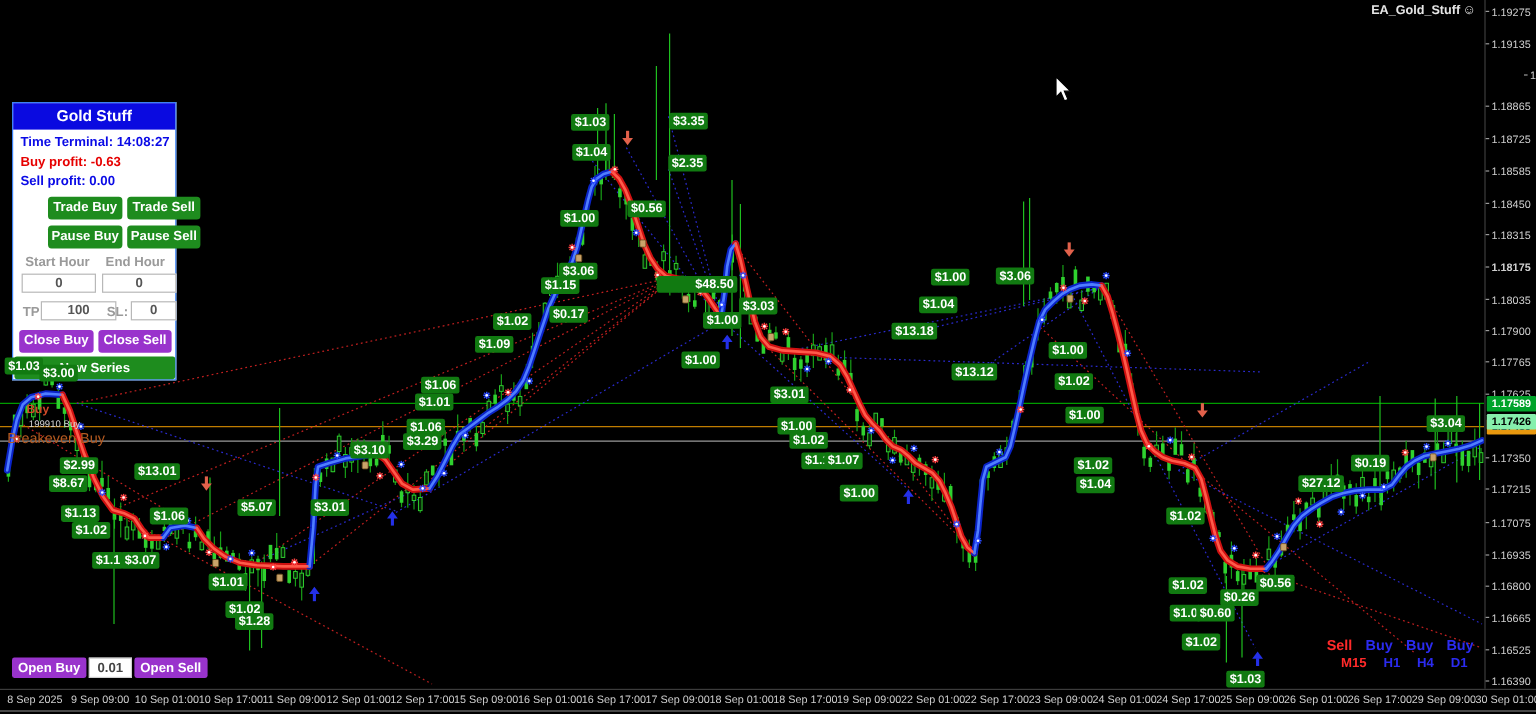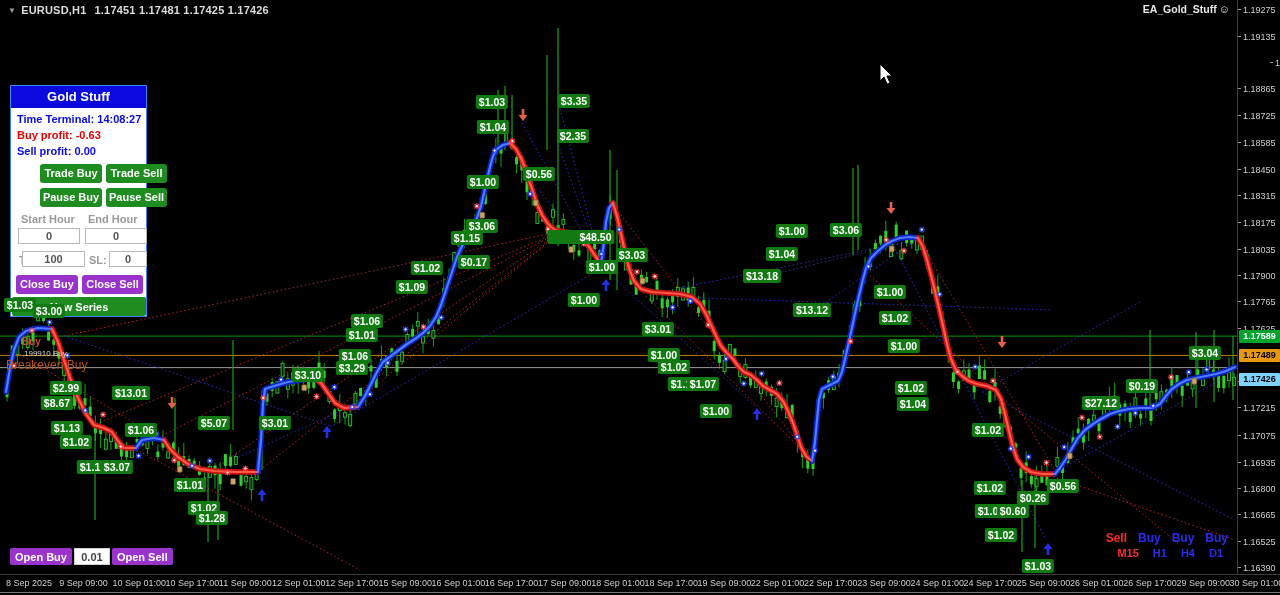--- a/index.html
+++ b/index.html
@@ -1067,43 +1067,40 @@
       <div class="ptag" style="left: 1063px; top: 486px;">$0.56</div>
       <div class="ptag" style="left: 988px; top: 511px;">$1.0</div>
       <div class="ptag" style="left: 1013px; top: 511px;">$0.60</div>
       <div class="ptag" style="left: 1001px; top: 535px;">$1.02</div>
       <div class="ptag" style="left: 1038px; top: 566px;">$1.03</div>
       <div class="ptag" style="left: 1101px; top: 403px;">$27.12</div>
       <div class="ptag" style="left: 1142px; top: 386px;">$0.19</div>
       <div class="ptag" style="left: 1205px; top: 353px;">$3.04</div>
     </div>
 
-  <div class="chart-title">
-    <span class="tri">▼</span><span>EURUSD,H1</span><span class="quotes">1.17451 1.17481 1.17425 1.17426</span>
-  </div>
 
   <div class="ea-label">
     <span>EA_Gold_Stuff</span><span class="smiley">☺</span>
   </div>
 
   <div class="panel">
     <div class="panel-header">Gold Stuff</div>
     <div class="p-line p-blue" style="top:27px"><span>Time Terminal:</span> <span>14:08:27</span></div>
     <div class="p-line p-red" style="top:43px"><span>Buy profit:</span> <span>-0.63</span></div>
     <div class="p-line p-blue" style="top:59px"><span>Sell profit:</span> <span>0.00</span></div>
     <button class="p-btn p-green" style="left:5px;top:78px;width:62px">Trade Buy</button>
     <button class="p-btn p-green" style="left:71px;top:78px;width:61px">Trade Sell</button>
     <button class="p-btn p-green" style="left:5px;top:102px;width:62px">Pause Buy</button>
     <button class="p-btn p-green" style="left:71px;top:102px;width:61px">Pause Sell</button>
     <div class="p-line p-gray" style="left:10px;top:127px">Start Hour</div>
     <div class="p-line p-gray" style="left:77px;top:127px">End Hour</div>
     <input class="p-input" style="left: 7px; top: 142px; width: 62px;" value="0">
     <input class="p-input" style="left: 74px; top: 142px; width: 62px;" value="0">
     <div class="p-line p-gray" style="left:8px;top:168px">TP:</div>
-    <input class="p-input" style="left: 11px; top: 165px; width: 63px;" value="100">
+    <input class="p-input" style="left: 23px; top: 165px; width: 63px;" value="100">
     <div class="p-line p-gray" style="left:78px;top:168px">SL:</div>
     <input class="p-input" style="left: 98px; top: 165px; width: 38px;" value="0">
     <button class="p-btn p-purple" style="left:5px;top:189px;width:62px">Close Buy</button>
     <button class="p-btn p-purple" style="left:71px;top:189px;width:61px">Close Sell</button>
   </div>
   <button class="new-series">New Series</button>
 
   <div class="t-buy">Buy</div>
   <div class="t-order">199910 Buy</div>
   <div class="t-breakeven">Breakeven Buy</div>
@@ -1129,36 +1126,36 @@
 
   <div class="price-axis" id="price-axis">
       <div class="tick" style="top: 5px;">1.19275</div>
       <div class="tick" style="top: 32.078px;">1.19135</div>
       <div class="tick" style="top: 58.1889px; margin-left: 32px;">1.19000</div>
       <div class="tick" style="top: 84.2998px;">1.18865</div>
       <div class="tick" style="top: 111.378px;">1.18725</div>
       <div class="tick" style="top: 138.456px;">1.18585</div>
       <div class="tick" style="top: 164.567px;">1.18450</div>
       <div class="tick" style="top: 190.678px;">1.18315</div>
-      <div class="tick" style="top: 217.756px;">1.18175</div>
+      <div class="tick" style="top: 217.756px; font-weight: bold;">1.18175</div>
       <div class="tick" style="top: 244.834px;">1.18035</div>
       <div class="tick" style="top: 270.945px;">1.17900</div>
       <div class="tick" style="top: 297.055px;">1.17765</div>
       <div class="tick" style="top: 324.133px;">1.17625</div>
       <div class="tick" style="top: 377.322px;">1.17350</div>
       <div class="tick" style="top: 403.433px;">1.17215</div>
       <div class="tick" style="top: 430.511px;">1.17075</div>
       <div class="tick" style="top: 457.589px;">1.16935</div>
       <div class="tick" style="top: 483.7px;">1.16800</div>
       <div class="tick" style="top: 509.811px;">1.16665</div>
       <div class="tick" style="top: 536.889px;">1.16525</div>
       <div class="tick" style="top: 563px;">1.16390</div>
       <div class="badge" style="top: 329.596px; background: rgb(0, 163, 42); color: rgb(255, 255, 255);">1.17589</div>
       <div class="badge" style="top: 348.938px; background: rgb(232, 152, 14); color: rgb(0, 0, 0);">1.17489</div>
-      <div class="badge" style="top: 373px; background: #7dd3fc; color: rgb(0, 0, 0);">1.17426</div>
+      <div class="badge" style="top: 345px; background: #86efac; color: rgb(0, 0, 0);">1.17426</div>
     </div>
   <div class="time-axis" id="time-axis">
       <div class="tlabel" style="left: 6px;">8 Sep 2025</div>
       <div class="tlabel" style="left: 59.2px;">9 Sep 09:00</div>
       <div class="tlabel" style="left: 112.4px;">10 Sep 01:00</div>
       <div class="tlabel" style="left: 165.6px;">10 Sep 17:00</div>
       <div class="tlabel" style="left: 218.8px;">11 Sep 09:00</div>
       <div class="tlabel" style="left: 272px;">12 Sep 01:00</div>
       <div class="tlabel" style="left: 325.2px;">12 Sep 17:00</div>
       <div class="tlabel" style="left: 378.4px;">15 Sep 09:00</div>

